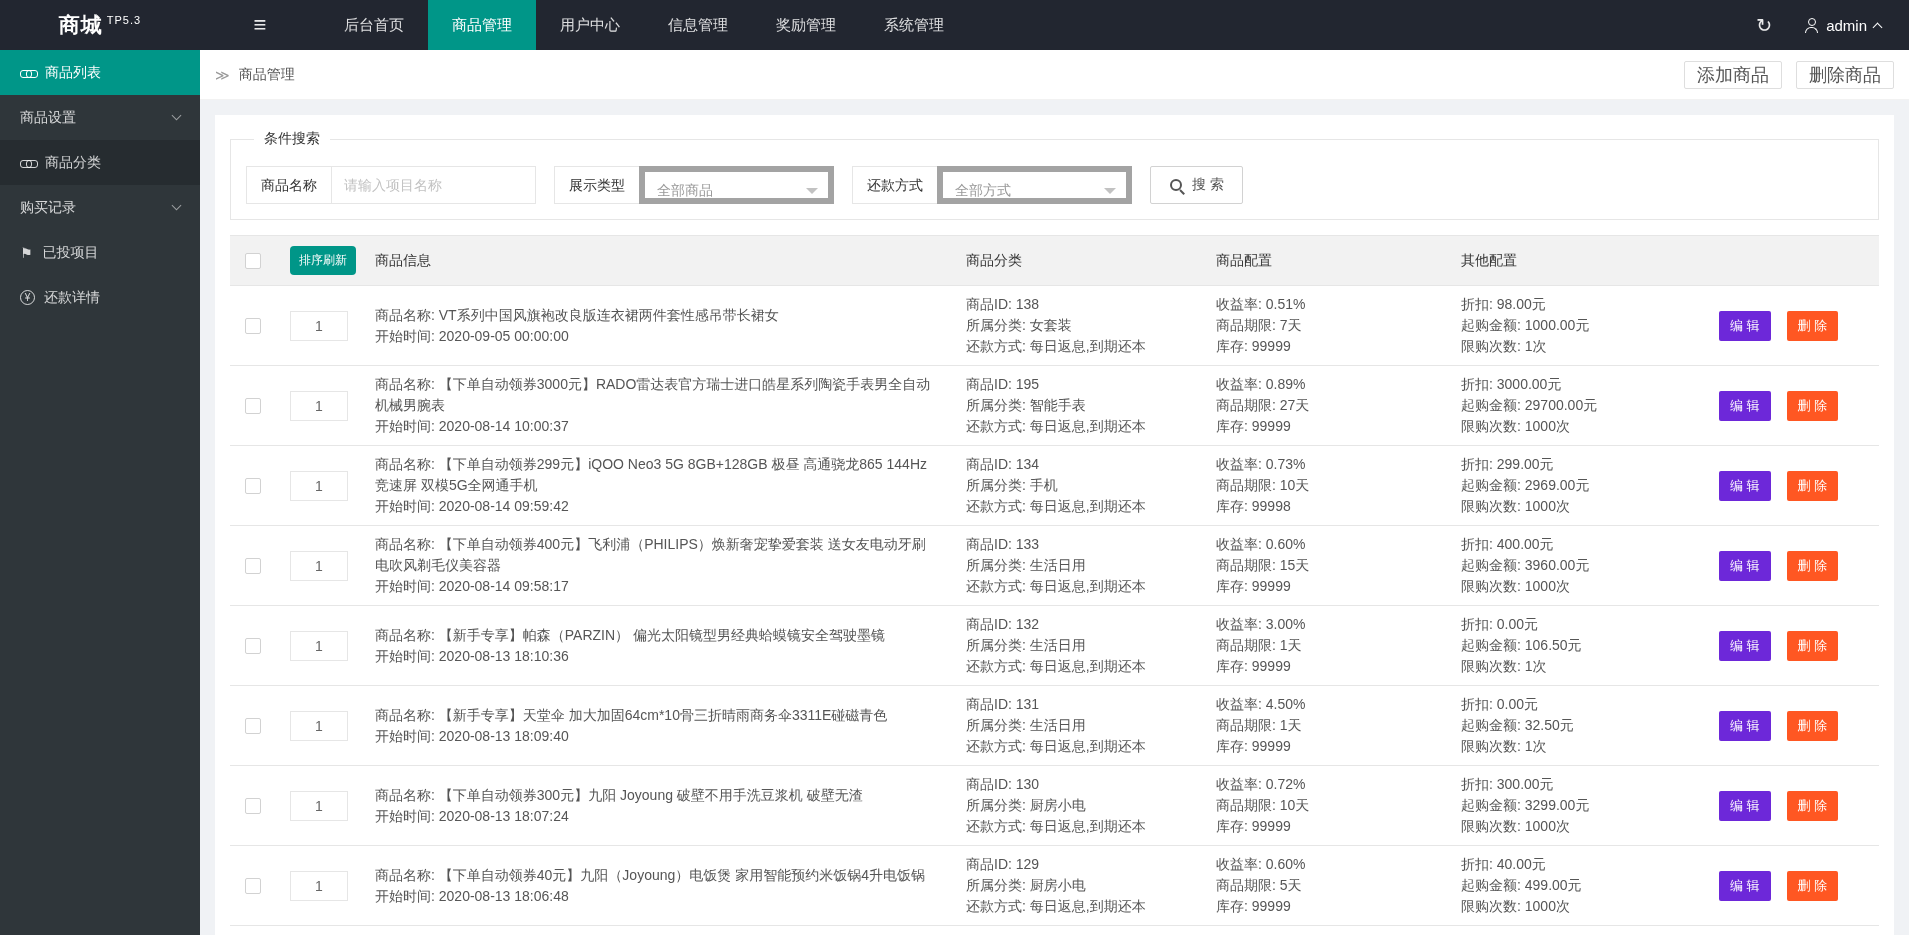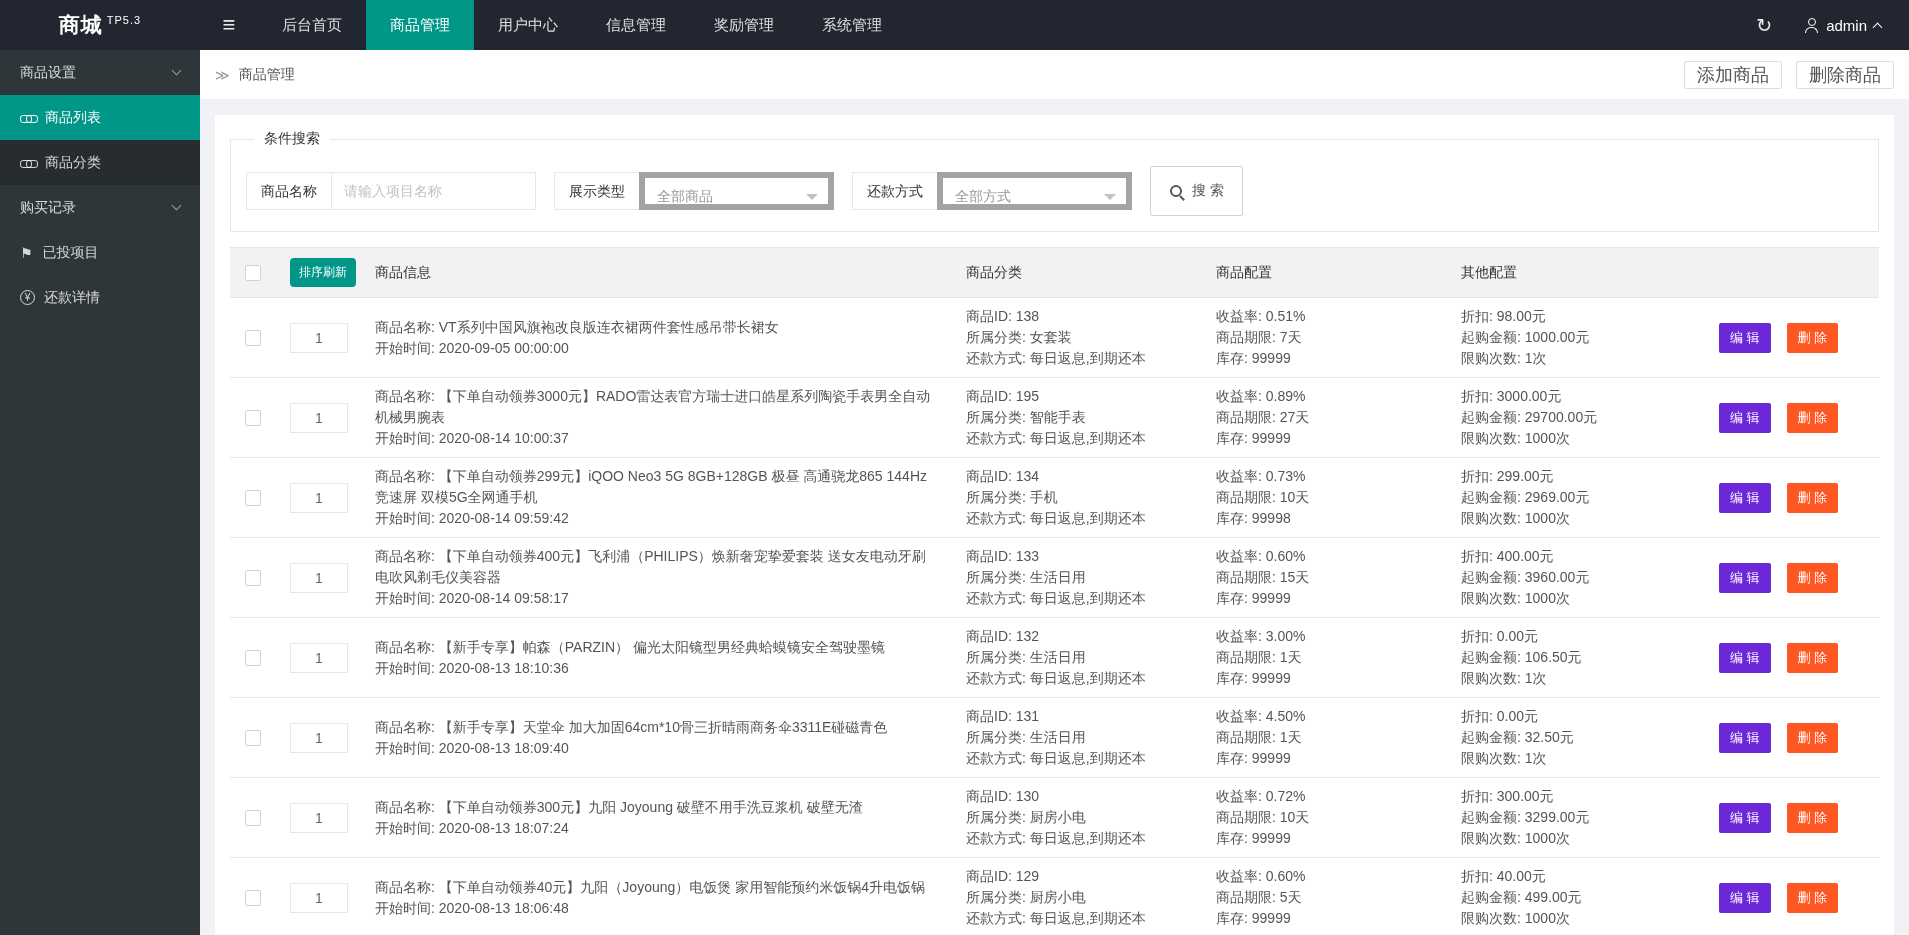--- a/index.html
+++ b/index.html
@@ -2,21 +2,21 @@
 <html><head>
 <meta charset="utf-8">
 <title>商品管理</title>
 <style>
   * { box-sizing: border-box; margin: 0; padding: 0; }
   html, body { width: 1909px; height: 935px; overflow: hidden; }
   body { font-family: "Liberation Sans", "DejaVu Sans", sans-serif; background: #f0f2f5; font-size: 14px; color: #555; }
   button { font-family: inherit; }
 
   
-  .topbar { position: fixed; top: 0; left: 0; width: 1909px; height: 50px; background: #222630; color: #fff; display: flex; align-items: stretch; z-index: 100; }
+  .topbar { position: fixed; top: 0; left: 0; width: 1909px; height: 50px; background: #222630; color: #fff; display: flex; align-items: stretch; z-index: 100; gap: 31px; }
   .logo { width: 200px; display: flex; align-items: center; justify-content: center; font-size: 21px; font-weight: bold; letter-spacing: 1px; color: #fff; }
   .logo sup { font-size: 11px; font-weight: normal; margin-left: 4px; margin-top: -10px; }
   .nav-toggle { width: 58px; display: flex; align-items: center; justify-content: center; font-size: 22px; color: rgba(255,255,255,.9); cursor: pointer; }
   .topnav { display: flex; }
   .nav-item { padding: 0 24px; line-height: 50px; color: rgba(255,255,255,.85); font-size: 15px; cursor: pointer; white-space: nowrap; }
   .nav-item.active { background: #009688; color: #fff; }
   .topbar-right { margin-left: auto; display: flex; align-items: stretch; }
   .icon-btn { width: 56px; display: flex; align-items: center; justify-content: center; font-size: 19px; color: rgba(255,255,255,.9); cursor: pointer; }
   .user { display: flex; align-items: center; gap: 7px; padding: 0 28px 0 12px; cursor: pointer; font-size: 15px; color: #fff; }
   .person-icon { position: relative; width: 15px; height: 15px; display: inline-block; }
@@ -52,21 +52,21 @@
   
   .search-fs { border: 1px solid #e6e6e6; padding: 12px 15px 15px; }
   .search-fs legend { padding: 0 10px; margin-left: 8px; color: #333; font-size: 14px; }
   .search-row { display: flex; align-items: center; margin-top: 6px; }
   .addon-label { height: 38px; line-height: 36px; padding: 0 14px; border: 1px solid #e6e6e6; color: #333; background: #fff; white-space: nowrap; font-size: 14px; }
   .text-input { height: 38px; width: 205px; border: 1px solid #e6e6e6; margin-left: -1px; padding: 0 12px; font-size: 14px; color: #701a75; outline: none; }
   .text-input::placeholder { color: #c2c2c2; }
   .grp { display: flex; align-items: center; margin-right: 18px; }
   .fake-select { position: relative; height: 38px; line-height: 36px; width: 195px; border: 6px solid #a3a3a3; margin-left: -1px; padding: 0 30px 0 12px; color: #999; background: #fff; cursor: pointer; font-size: 14px; }
   .sel-arrow { position: absolute; right: 10px; top: 16px; width: 0; height: 0; border: 6px solid transparent; border-top-color: #c2c2c2; }
-  .btn-search { height: 50px; padding: 0 18px; background: #fff; border: 1px solid #d2d2d2; border-radius: 2px; font-size: 14px; color: #555; display: inline-flex; align-items: center; cursor: pointer; }
+  .btn-search { height: 38px; padding: 0 18px; background: #fff; border: 1px solid #d2d2d2; border-radius: 2px; font-size: 14px; color: #555; display: inline-flex; align-items: center; cursor: pointer; }
   .mag-icon { position: relative; width: 15px; height: 15px; margin-right: 8px; display: inline-block; }
   .mag-icon::before { content: ""; position: absolute; top: 1px; left: 1px; width: 8px; height: 8px; border: 2px solid #555; border-radius: 50%; }
   .mag-icon::after { content: ""; position: absolute; left: 11px; top: 11px; width: 6px; height: 2px; background: #555; transform: rotate(45deg); transform-origin: 0 50%; }
 
   
   .ptable { width: 100%; border-collapse: collapse; table-layout: fixed; margin-top: 15px; }
   .ptable th { background: #f2f2f2; font-weight: 400; text-align: left; color: #333; font-size: 14px; padding: 10px 15px; border-top: 1px solid #e6e6e6; border-bottom: 1px solid #e6e6e6; }
   .ptable td { padding: 8px 15px; border-bottom: 1px solid #e6e6e6; vertical-align: middle; }
   .cell-line { line-height: 21px; color: #555; font-size: 14px; }
   .col-check { width: 45px; }
@@ -102,27 +102,27 @@
     <div class="icon-btn">↻</div>
     <div class="user">
       <span class="person-icon"></span>
       <span>admin</span>
       <span class="chev up"></span>
     </div>
   </div>
 </header>
 
 <aside class="sidebar">
+  <div class="side-item side-sub active">
+    <span class="link-icon"></span>
+    <span>商品列表</span>
+  </div>
   <div class="side-item">
     <span>商品设置</span>
     <span class="chev down"></span>
-  </div>
-  <div class="side-item side-sub active">
-    <span class="link-icon"></span>
-    <span>商品列表</span>
   </div>
   <div class="side-item side-sub">
     <span class="link-icon"></span>
     <span>商品分类</span>
   </div>
   <div class="side-item">
     <span>购买记录</span>
     <span class="chev down"></span>
   </div>
   <div class="side-item">

